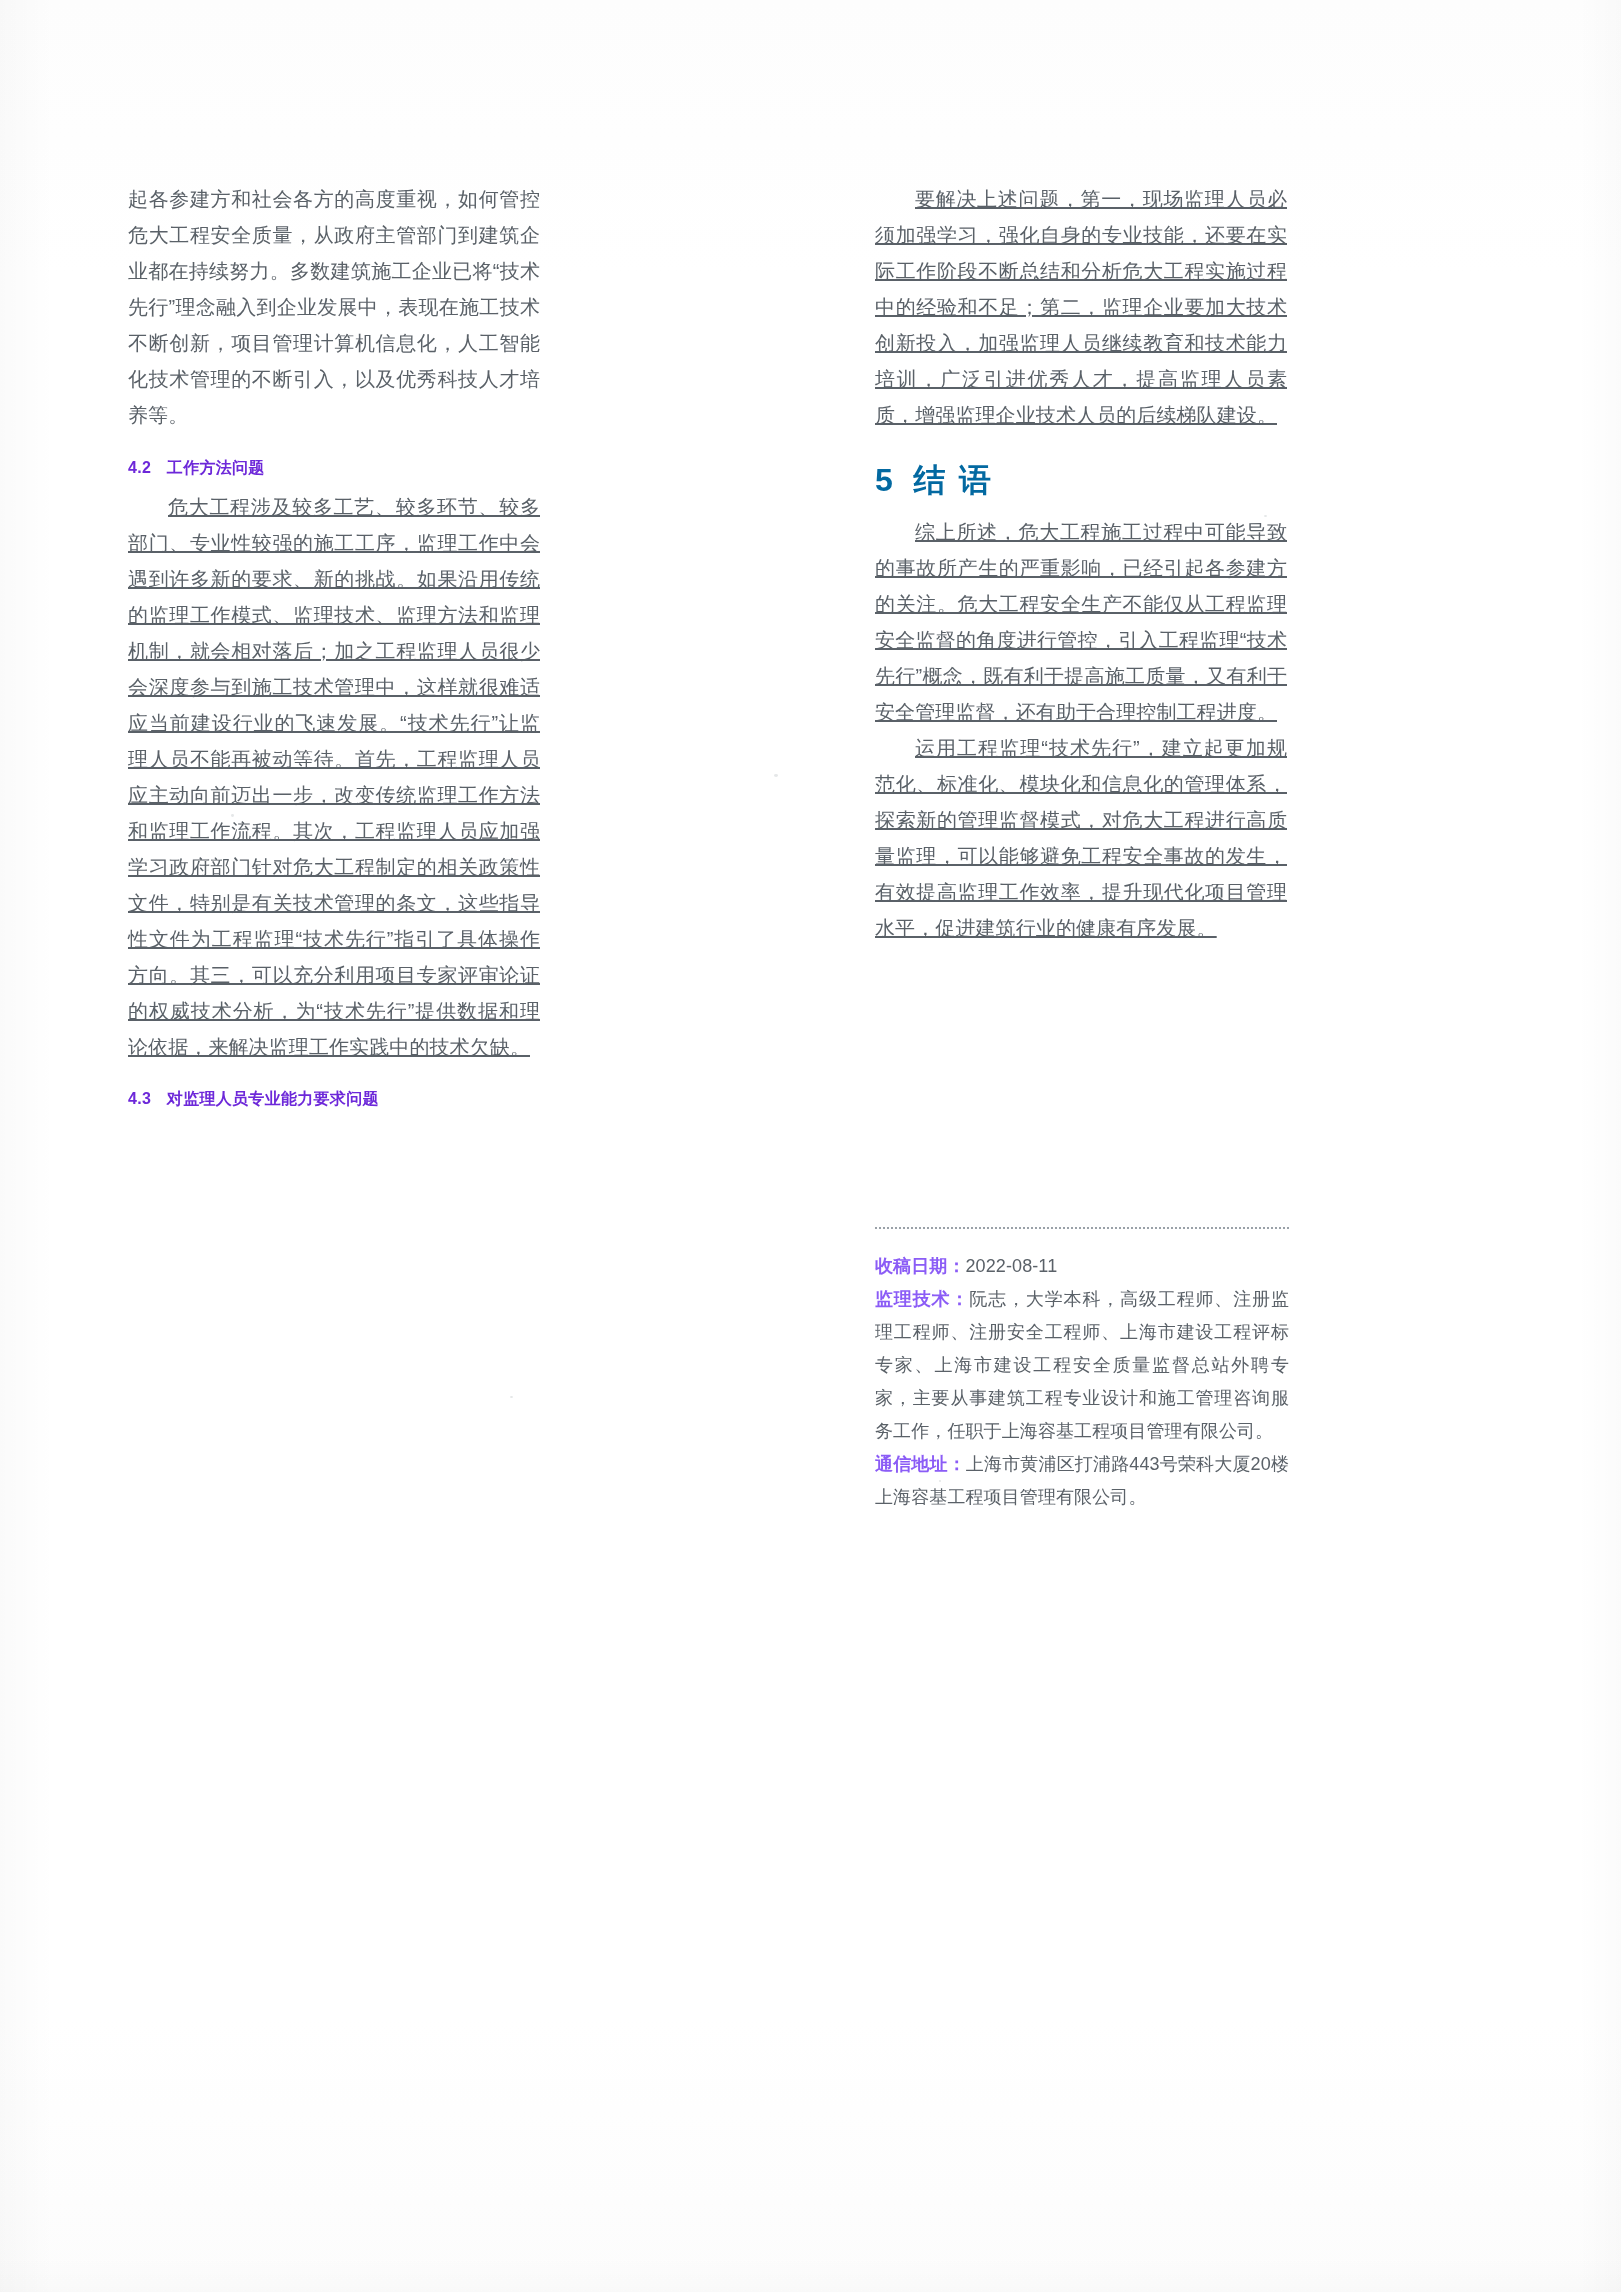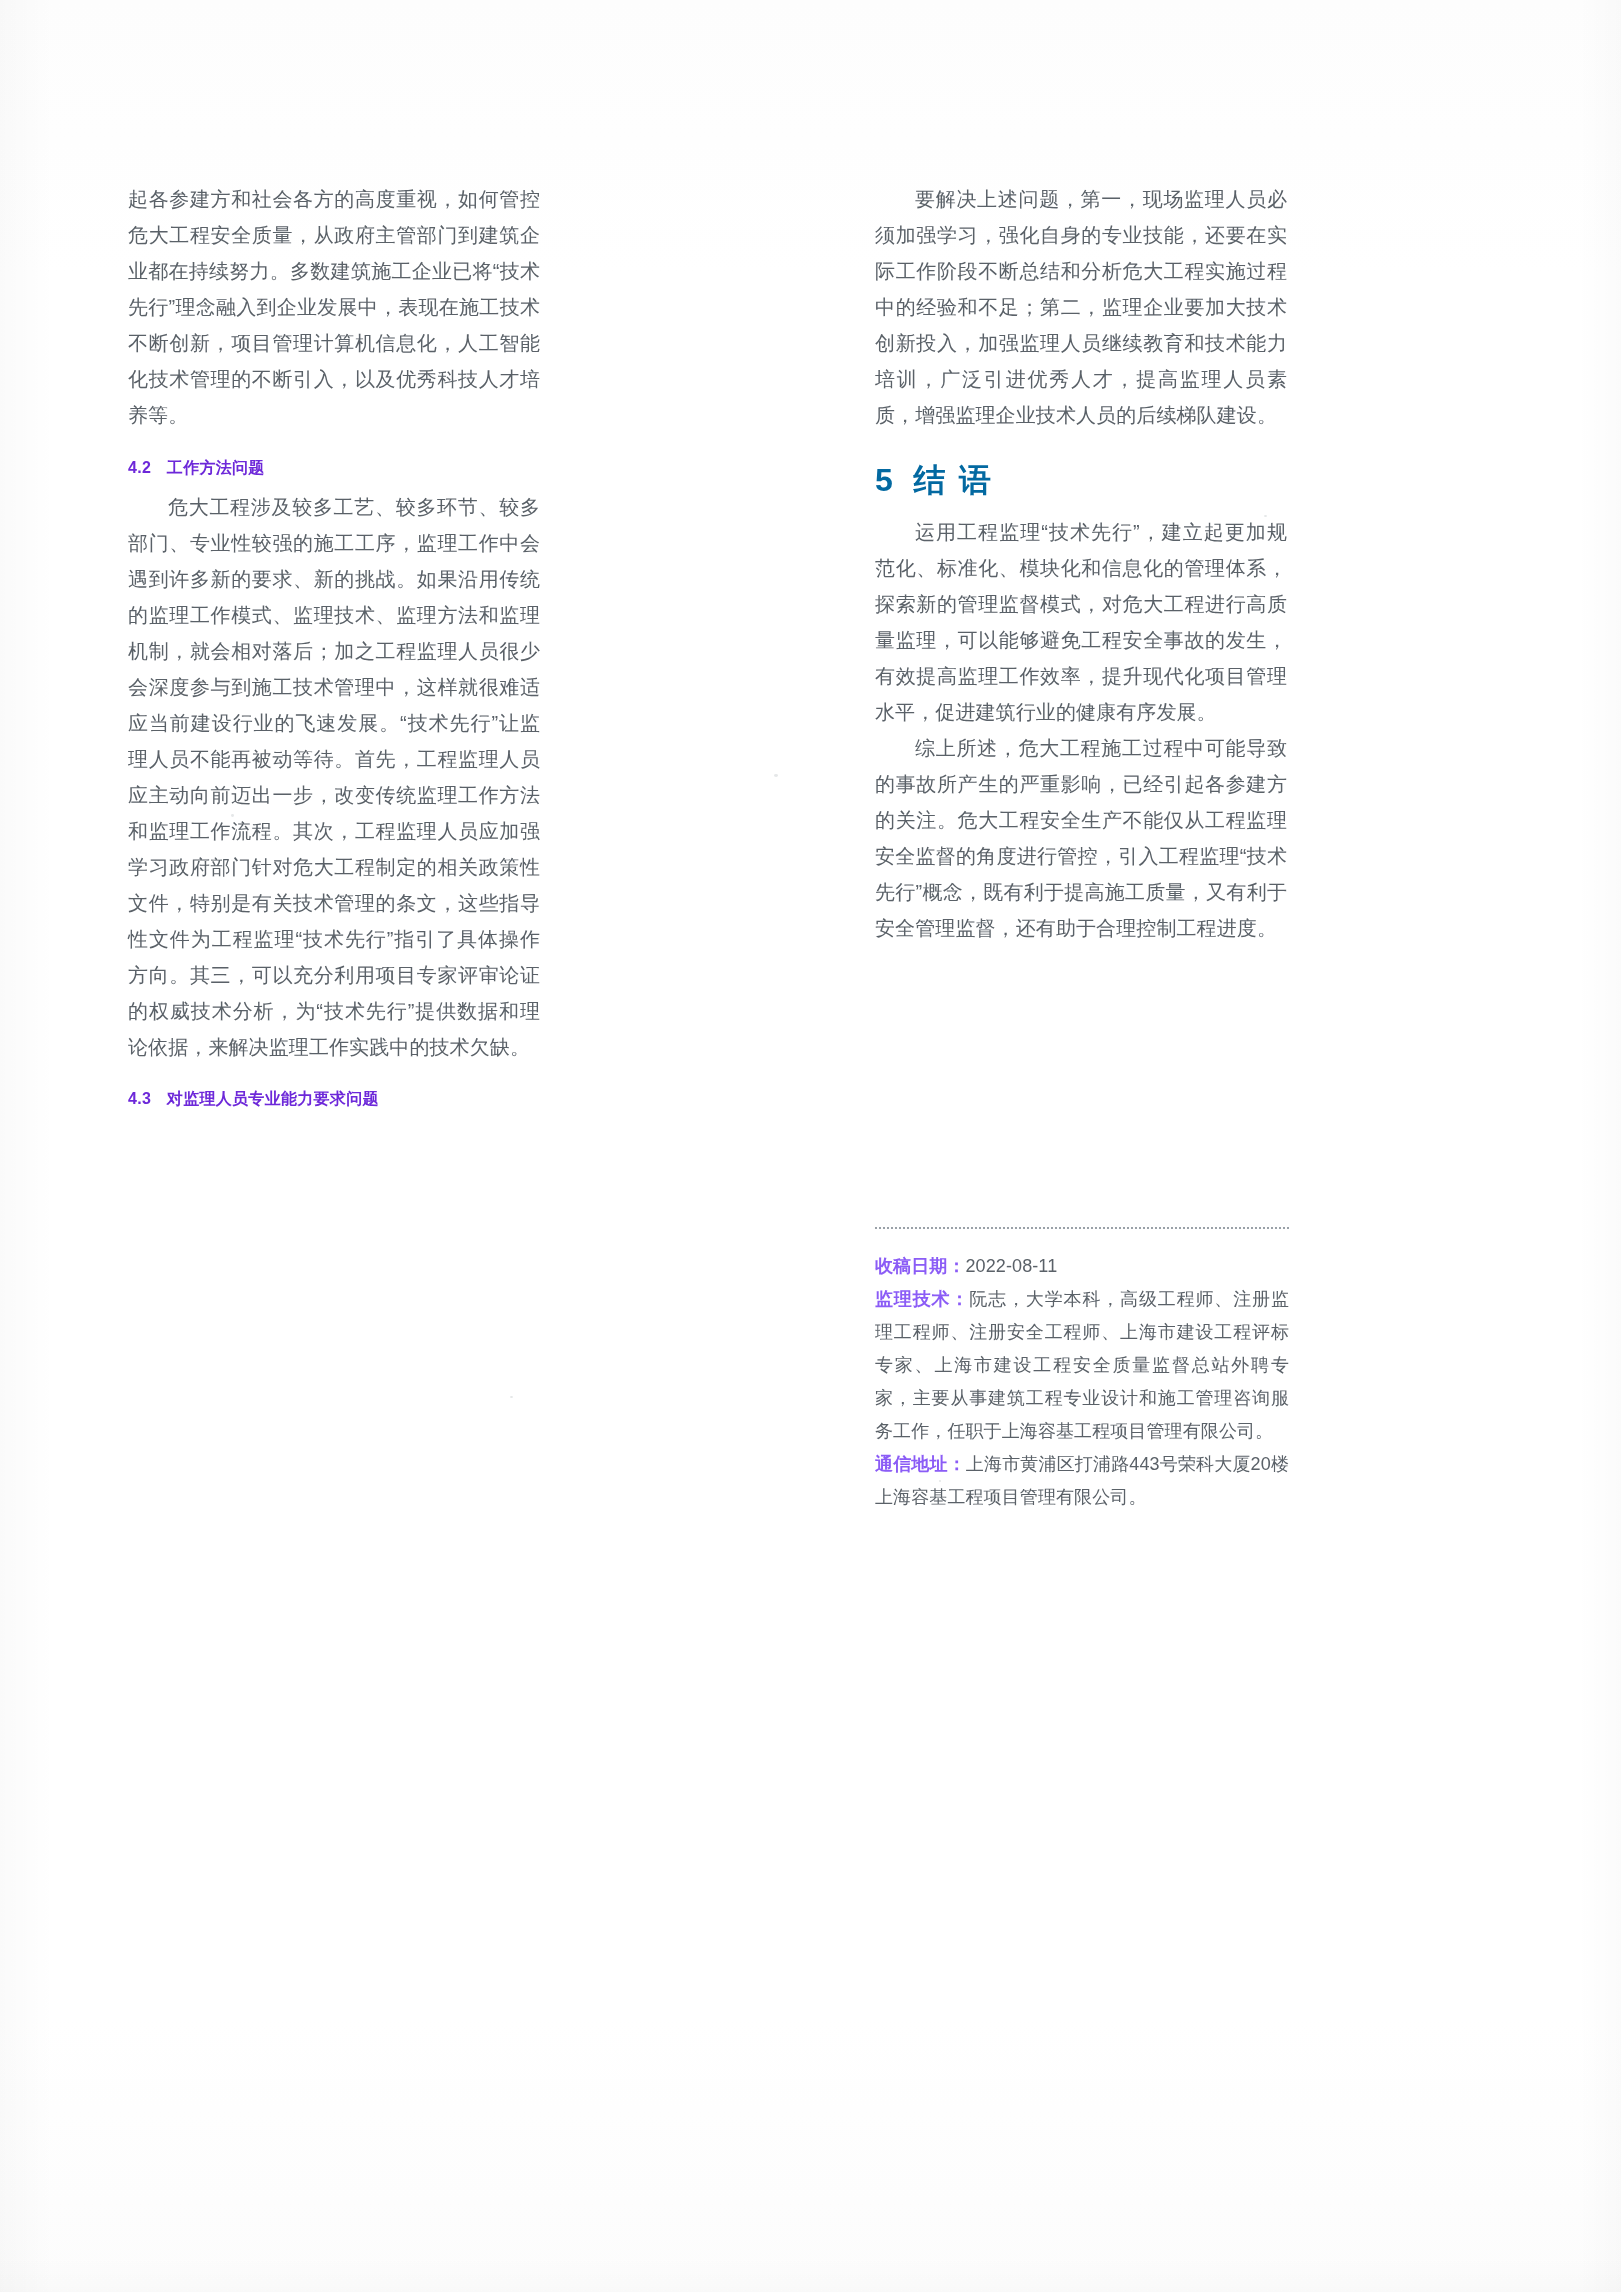--- a/index.html
+++ b/index.html
@@ -55,21 +55,21 @@
   .para {
     color: #5a6168;
     font-size: 20px;
     line-height: 36px;
     text-align: justify;
     text-justify: inter-ideograph;
     letter-spacing: 0.1px;
     margin: 0;
     font-weight: 400;
   }
-  .para.indent { text-indent: 2em; }
+  .para.indent { text-indent: 2em; text-decoration: underline; }
   .para + .para { margin-top: 0; }
 
   
   .sub-head {
     color: #6d28d9;
     font-size: 16px;
     font-weight: 700;
     line-height: 36px;
     margin: 16.7px 0 2.9px 0;
     letter-spacing: 0.3px;
@@ -153,23 +153,23 @@
 
   <div class="column col-right">
 
 
     <p class="para indent">要解决上述问题，第一，现场监理人员必须加强学习，强化自身的专业技能，还要在实际工作阶段不断总结和分析危大工程实施过程中的经验和不足；第二，监理企业要加大技术创新投入，加强监理人员继续教育和技术能力培训，广泛引进优秀人才，提高监理人员素质，增强监理企业技术人员的后续梯队建设。</p>
 
     <h2 class="sec-head">
       <span class="num">5</span><span class="t1">结</span><span>语</span>
     </h2>
 
+    <p class="para indent">综上所述，危大工程施工过程中可能导致的事故所产生的严重影响，已经引起各参建方的关注。危大工程安全生产不能仅从工程监理安全监督的角度进行管控，引入工程监理“技术先行”概念，既有利于提高施工质量，又有利于安全管理监督，还有助于合理控制工程进度。</p>
+
     <p class="para indent">运用工程监理“技术先行”，建立起更加规范化、标准化、模块化和信息化的管理体系，探索新的管理监督模式，对危大工程进行高质量监理，可以能够避免工程安全事故的发生，有效提高监理工作效率，提升现代化项目管理水平，促进建筑行业的健康有序发展。</p>
-
-    <p class="para indent">综上所述，危大工程施工过程中可能导致的事故所产生的严重影响，已经引起各参建方的关注。危大工程安全生产不能仅从工程监理安全监督的角度进行管控，引入工程监理“技术先行”概念，既有利于提高施工质量，又有利于安全管理监督，还有助于合理控制工程进度。</p>
 
   </div>
 
   <div class="footer-block">
 
     <div class="dotted-rule"></div>
 
     <p class="meta-line">
       <span class="meta-key">收稿日期：</span><span>2022-08-11</span>
     </p>

